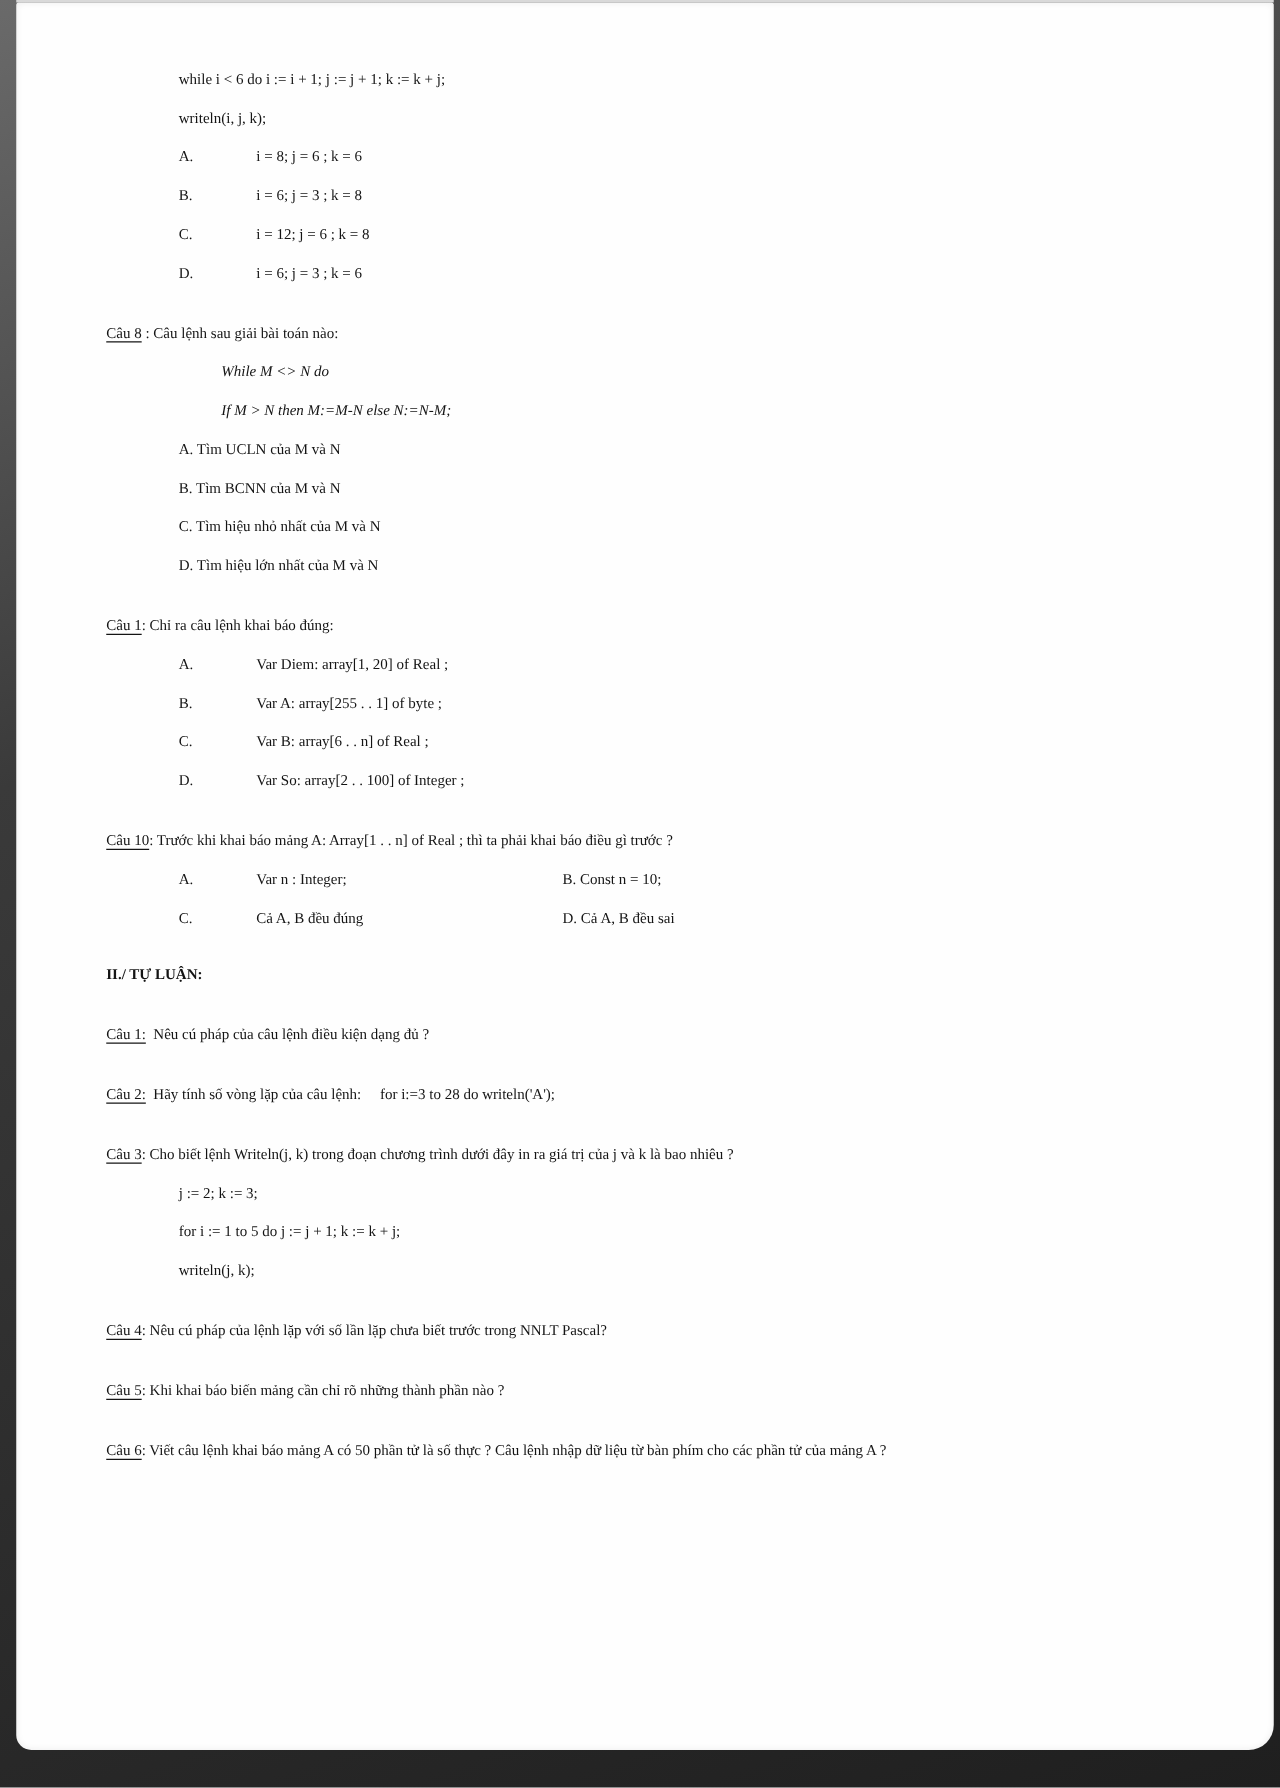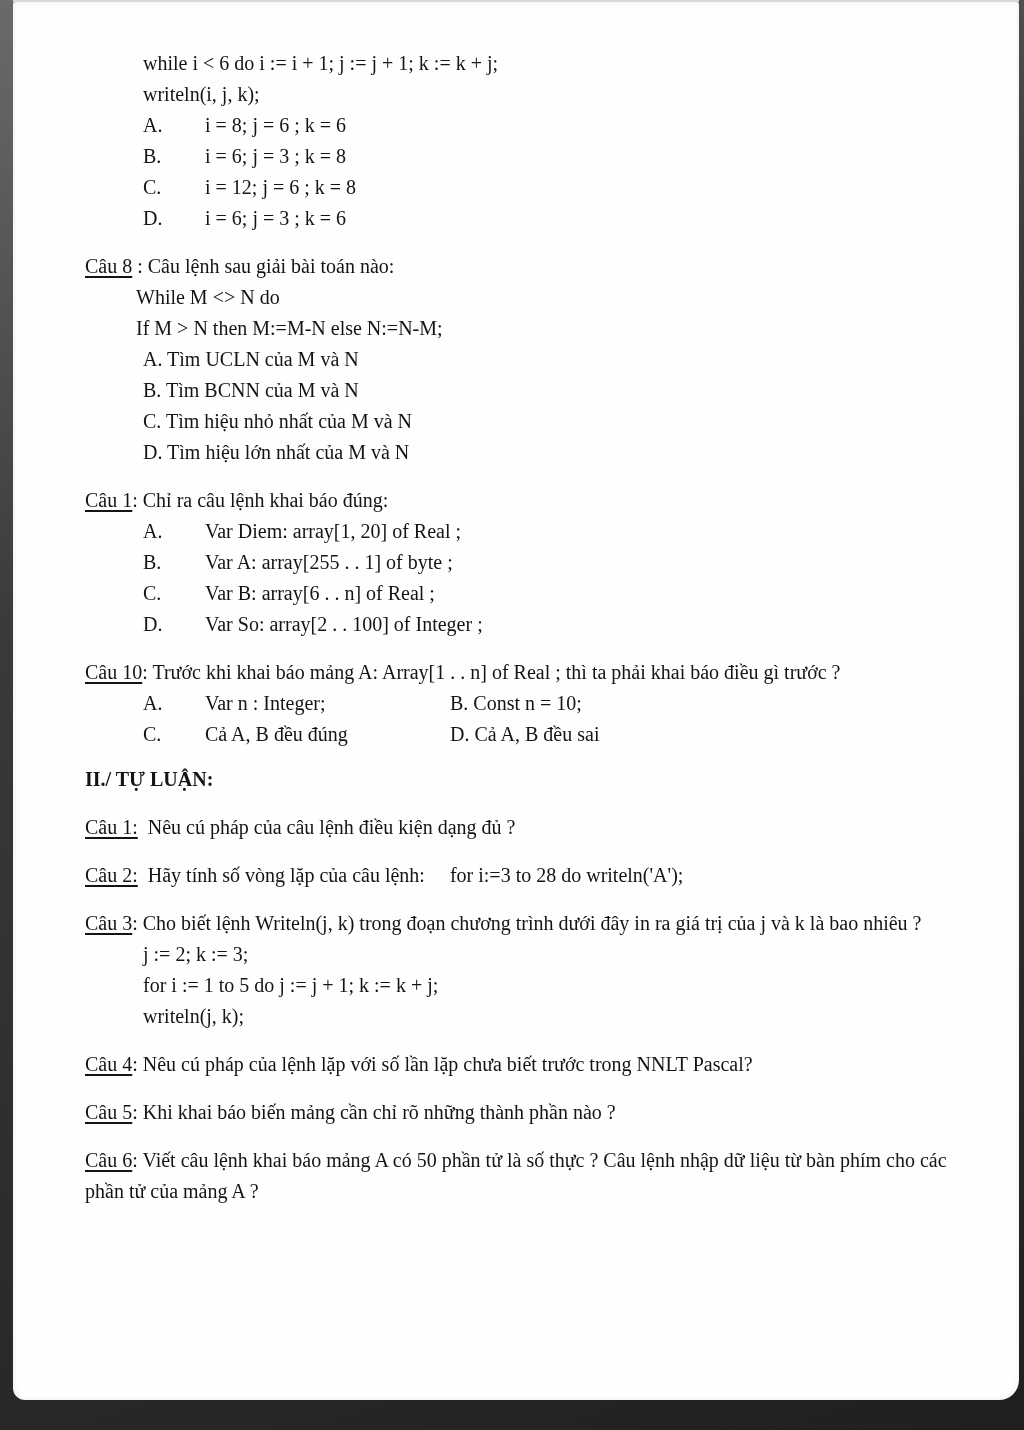--- a/index.html
+++ b/index.html
@@ -13,26 +13,26 @@
     background: linear-gradient(160deg, #6a6a6a 0%, #3a3a3a 35%, #1f1f1f 100%);
   }
   .page {
     position: absolute; left: 13px; right: 5px; top: 2px; bottom: 30px;
     background: #fefefe;
     border-radius: 2px 2px 20px 12px;
     box-shadow: inset 0 0 6px rgba(0,0,0,0.08);
     padding: 46px 38px 0 72px;
     box-sizing: border-box;
     color: #141414;
-    font-size: 20px;
+    font-size: 12px;
     line-height: 31px;
   }
   .line { white-space: pre-wrap; }
   .code, .option, .option_tab, .option_2col { margin-left: 58px; }
-  .italic { margin-left: 51px; }
+  .italic { margin-left: 92px; font-style: italic; }
   .question { margin-top: 17px; }
   .heading { margin-top: 14px; font-weight: bold; font-family: Liberation Serif, serif; }
   .qlabel { text-decoration: underline; text-underline-offset: 3px; }
   .marker { display: inline-block; width: 62px; }
   .col1 { display: inline-block; width: 245px; }
   .edge-top {
     position: absolute; left: 13px; right: 5px; top: 0; height: 2px;
     background: #d9d9d9;
   }
 </style>

